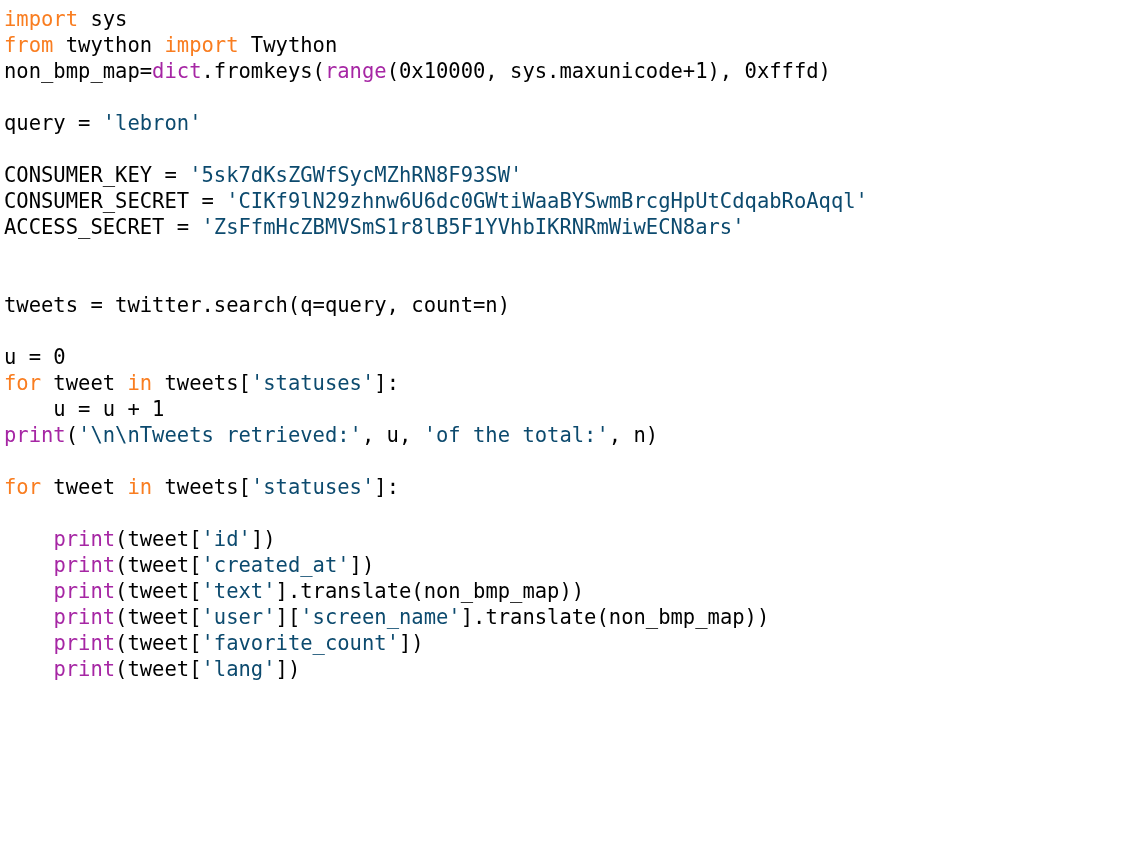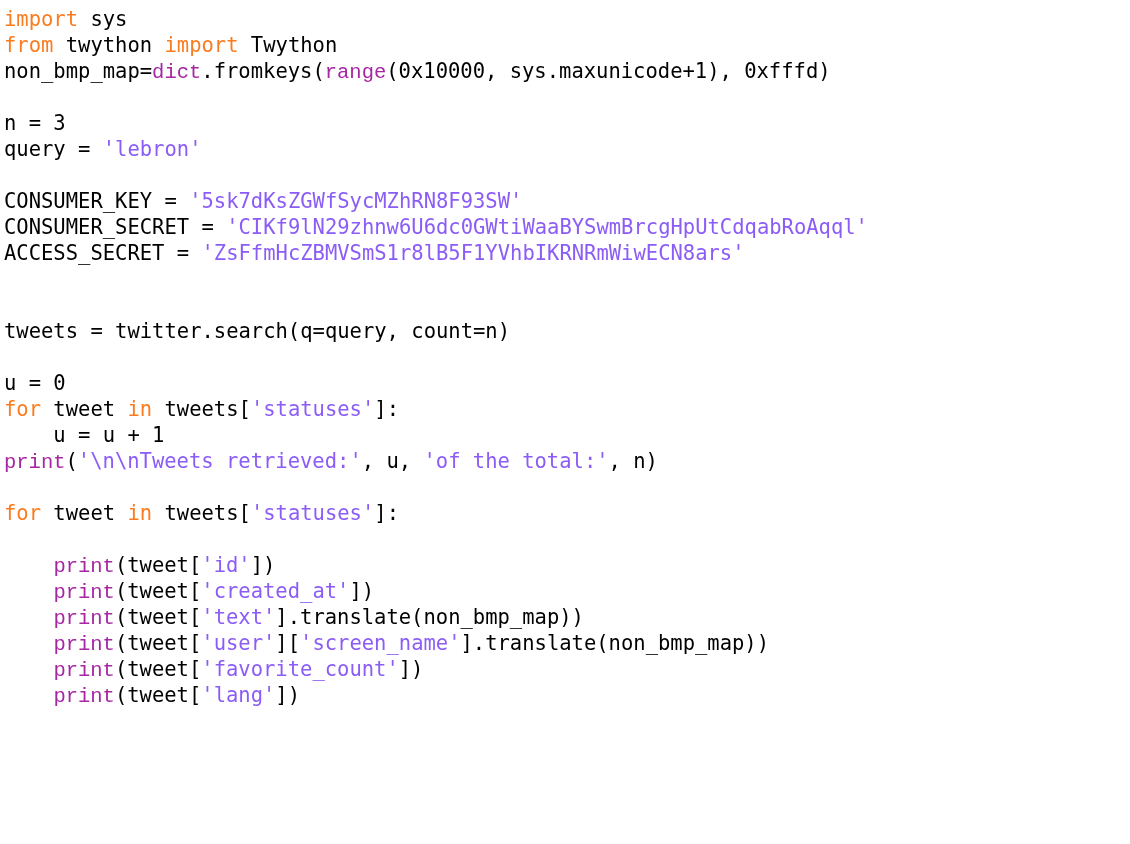--- a/index.html
+++ b/index.html
@@ -28,34 +28,33 @@
     font-size: 20.5px;
     line-height: 26px;
     height: 26px;
     white-space: pre;
     color: #000000;
     letter-spacing: 0px;
   }
 
   
   .tok-kw      { color: #f97d20; }  
-  .tok-builtin { color: #a626a4; font-family: Liberation Mono, monospace; }  
-  .tok-str     { color: #8b5cf6; }  
+  .tok-builtin { color: #a626a4; }  
+  .tok-str     { color: #0c4a6e; }  
   .tok-plain   { color: #000000; }
 </style>
 </head>
 <body>
 
 <div id="code-editor">
   <div id="code-lines">
       <div class="code-line"><span class="tok-kw">import</span><span class="tok-plain"> sys</span></div>
       <div class="code-line"><span class="tok-kw">from</span><span class="tok-plain"> twython </span><span class="tok-kw">import</span><span class="tok-plain"> Twython</span></div>
       <div class="code-line"><span class="tok-plain">non_bmp_map=</span><span class="tok-builtin">dict</span><span class="tok-plain">.fromkeys(</span><span class="tok-builtin">range</span><span class="tok-plain">(0x10000, sys.maxunicode+1), 0xfffd)</span></div>
       <div class="code-line">&nbsp;</div>
-      <div class="code-line"><span class="tok-plain">n = 3</span></div>
       <div class="code-line"><span class="tok-plain">query = </span><span class="tok-str">'lebron'</span></div>
       <div class="code-line">&nbsp;</div>
       <div class="code-line"><span class="tok-plain">CONSUMER_KEY = </span><span class="tok-str">'5sk7dKsZGWfSycMZhRN8F93SW'</span></div>
       <div class="code-line"><span class="tok-plain">CONSUMER_SECRET = </span><span class="tok-str">'CIKf9lN29zhnw6U6dc0GWtiWaaBYSwmBrcgHpUtCdqabRoAqql'</span></div>
       <div class="code-line"><span class="tok-plain">ACCESS_SECRET = </span><span class="tok-str">'ZsFfmHcZBMVSmS1r8lB5F1YVhbIKRNRmWiwECN8ars'</span></div>
       <div class="code-line">&nbsp;</div>
       <div class="code-line">&nbsp;</div>
       <div class="code-line"><span class="tok-plain">tweets = twitter.search(q=query, count=n)</span></div>
       <div class="code-line">&nbsp;</div>
       <div class="code-line"><span class="tok-plain">u = 0</span></div>

